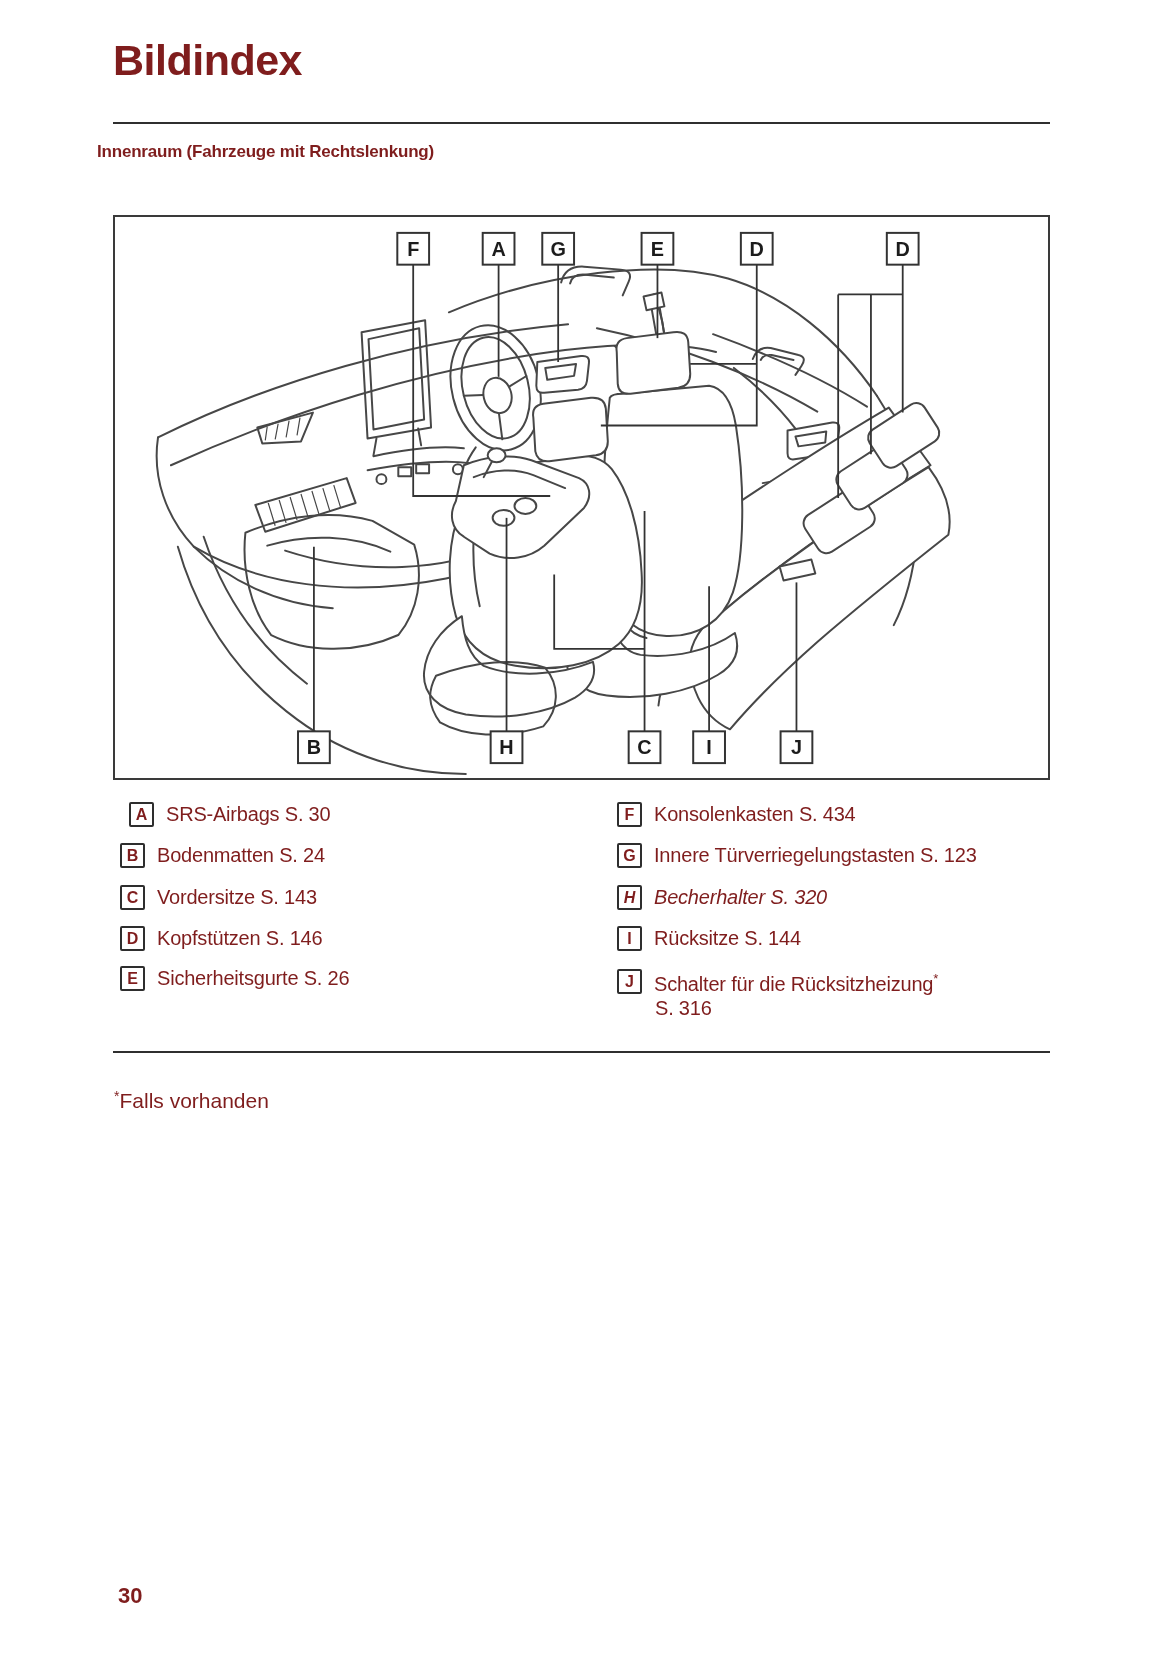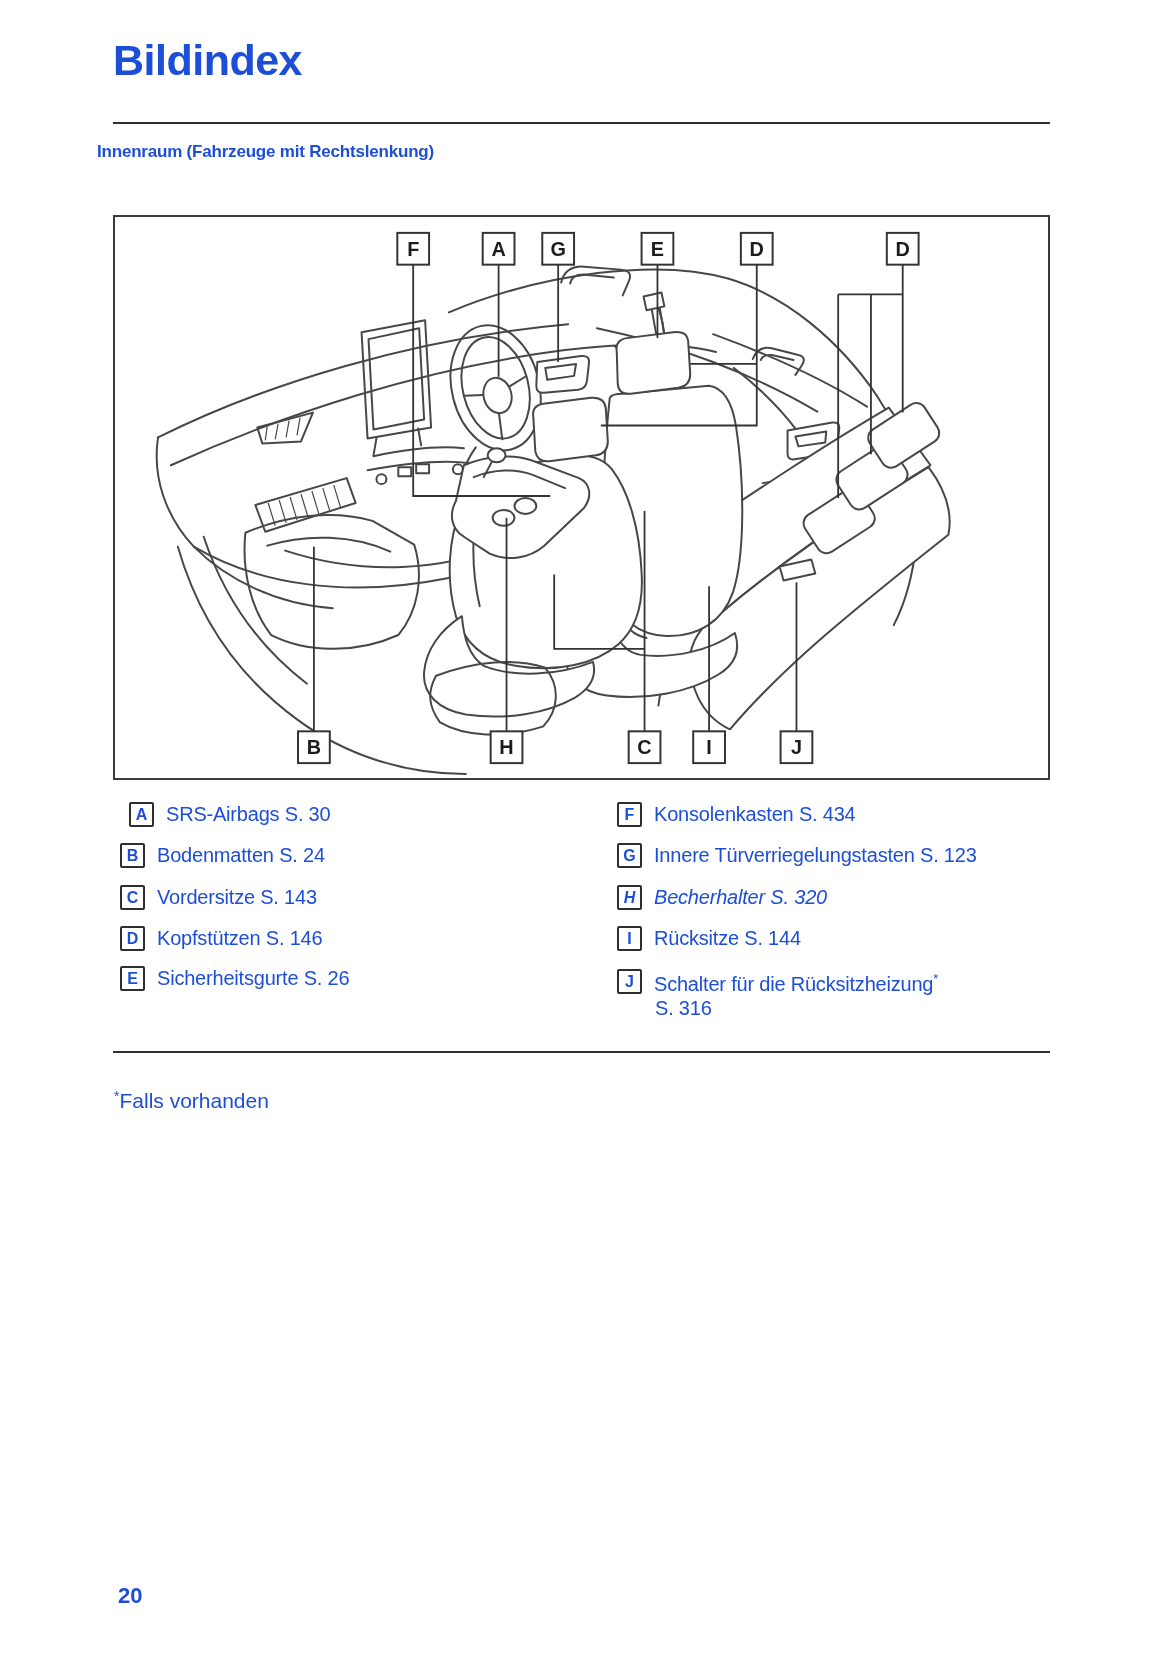--- a/index.html
+++ b/index.html
@@ -1,18 +1,18 @@
 <!DOCTYPE html>
 <html><head>
 <meta charset="utf-8">
 <style>
   html,body{margin:0;padding:0;background:#e8e8e8;}
   .page{
     position:relative;width:1165px;height:1653px;background:#ffffff;
-    font-family:"Liberation Sans",sans-serif;color:#1d4ed8;overflow:hidden;
+    font-family:"Liberation Sans",sans-serif;color:#7f1d1d;overflow:hidden;
     margin:0 auto;
   }
   .page-title{
     position:absolute;left:113px;top:36px;font-size:43px;font-weight:700;
     letter-spacing:-0.5px;margin:0;
   }
   .rule{position:absolute;left:113px;width:937px;height:2px;background:#2f2f2f;}
   .rule-top{top:122px;}
   .rule-bottom{top:1051px;}
   .section-heading{
@@ -233,15 +233,15 @@
   </div>
   <div class="legend-row" style="left:617px;top:966px;">
     <span class="legend-key">J</span><span class="legend-label"><span>Schalter für die Rücksitzheizung</span><sup>*</sup></span>
   </div>
   <div class="legend-line2">S. 316</div>
 
   <div class="rule rule-bottom"></div>
 
   <div class="footnote"><sup>*</sup><span>Falls vorhanden</span></div>
 
-  <div class="page-number">20</div>
+  <div class="page-number">30</div>
 
 </div>
 
 </body></html>

